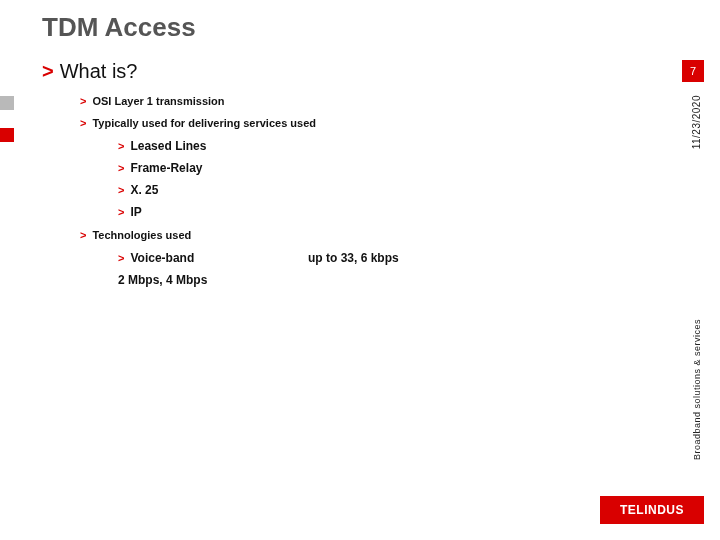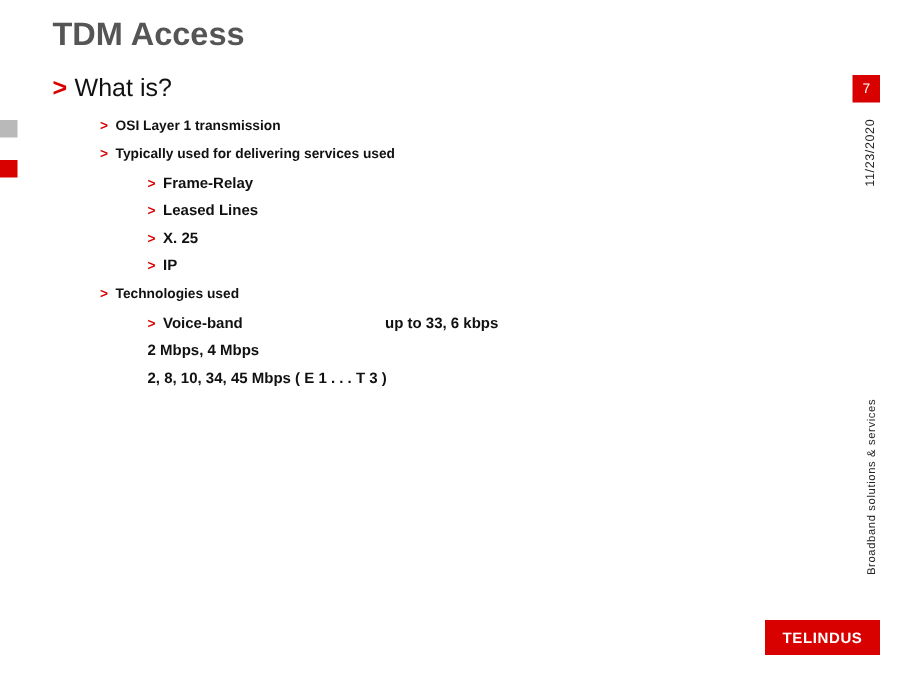--- a/index.html
+++ b/index.html
@@ -14,21 +14,21 @@
   .lvl3 .gt { font-size: 11px; }
   .tech-row { display: flex; }
   .tech-row .c1 { width: 190px; }
   .tech-row .c2 { }
   .dec-sq { position: absolute; left: 0; width: 14px; height: 14px; }
   .sq-grey { top: 96px; background: #b9b9b9; }
   .sq-red  { top: 128px; background: #d90000; }
   .page-badge { position: absolute; right: 16px; top: 60px; width: 22px; height: 22px; background: #d90000; color: #fff; font-size: 11px; display: flex; align-items: center; justify-content: center; }
   .vtext-date { position: absolute; right: 18px; top: 95px; writing-mode: vertical-rl; transform: rotate(180deg); font-size: 10px; letter-spacing: 0.5px; color: #222; }
   .vtext-brand { position: absolute; right: 18px; bottom: 80px; writing-mode: vertical-rl; transform: rotate(180deg); font-size: 9px; letter-spacing: 0.5px; color: #222; }
-  .logo { position: absolute; right: 16px; bottom: 16px; width: 92px; height: 28px; background: #d90000; display: flex; align-items: center; justify-content: center; }
+  .logo { position: absolute; right: 16px; bottom: 16px; width: 104px; height: 28px; background: #d90000; display: flex; align-items: center; justify-content: center; }
   .logo-text { color: #fff; font-weight: bold; font-size: 12px; letter-spacing: 0.5px; font-family: Arial, sans-serif; text-transform: uppercase; }
 </style>
 </head>
 <body>
 
 <div class="slide">
 
   <div class="title">TDM Access</div>
 
   <div class="dec-sq sq-grey"></div>
@@ -42,45 +42,44 @@
 
     <div class="lvl2">
       <span class="gt">&gt;</span><span>OSI Layer 1 transmission</span>
     </div>
 
     <div class="lvl2">
       <span class="gt">&gt;</span><span>Typically used for delivering services used</span>
     </div>
 
     <div class="lvl3">
-      <span class="gt">&gt;</span><span>Frame-Relay</span>
+      <span class="gt">&gt;</span><span>Leased Lines</span>
     </div>
     <div class="lvl3">
-      <span class="gt">&gt;</span><span>Leased Lines</span>
+      <span class="gt">&gt;</span><span>Frame-Relay</span>
     </div>
     <div class="lvl3">
       <span class="gt">&gt;</span><span>X. 25</span>
     </div>
     <div class="lvl3">
       <span class="gt">&gt;</span><span>IP</span>
     </div>
 
     <div class="lvl2">
       <span class="gt">&gt;</span><span>Technologies used</span>
     </div>
 
     <div class="lvl3 tech-row">
       <div class="c1"><span class="gt">&gt;</span><span>Voice-band</span></div>
       <div class="c2">up to 33, 6 kbps</div>
     </div>
     <div class="lvl3 tech-row">
       <div class="c2">2 Mbps, 4 Mbps</div>
     </div>
     <div class="lvl3 tech-row">
-      <div class="c2">2, 8, 10, 34, 45 Mbps ( E 1 . . . T 3 )</div>
     </div>
 
   </div>
 
   <div class="page-badge">7</div>
   <div class="vtext-date">11/23/2020</div>
   <div class="vtext-brand">Broadband solutions &amp; services</div>
 
   <div class="logo">
     <span class="logo-text">TELiNDUS</span>

